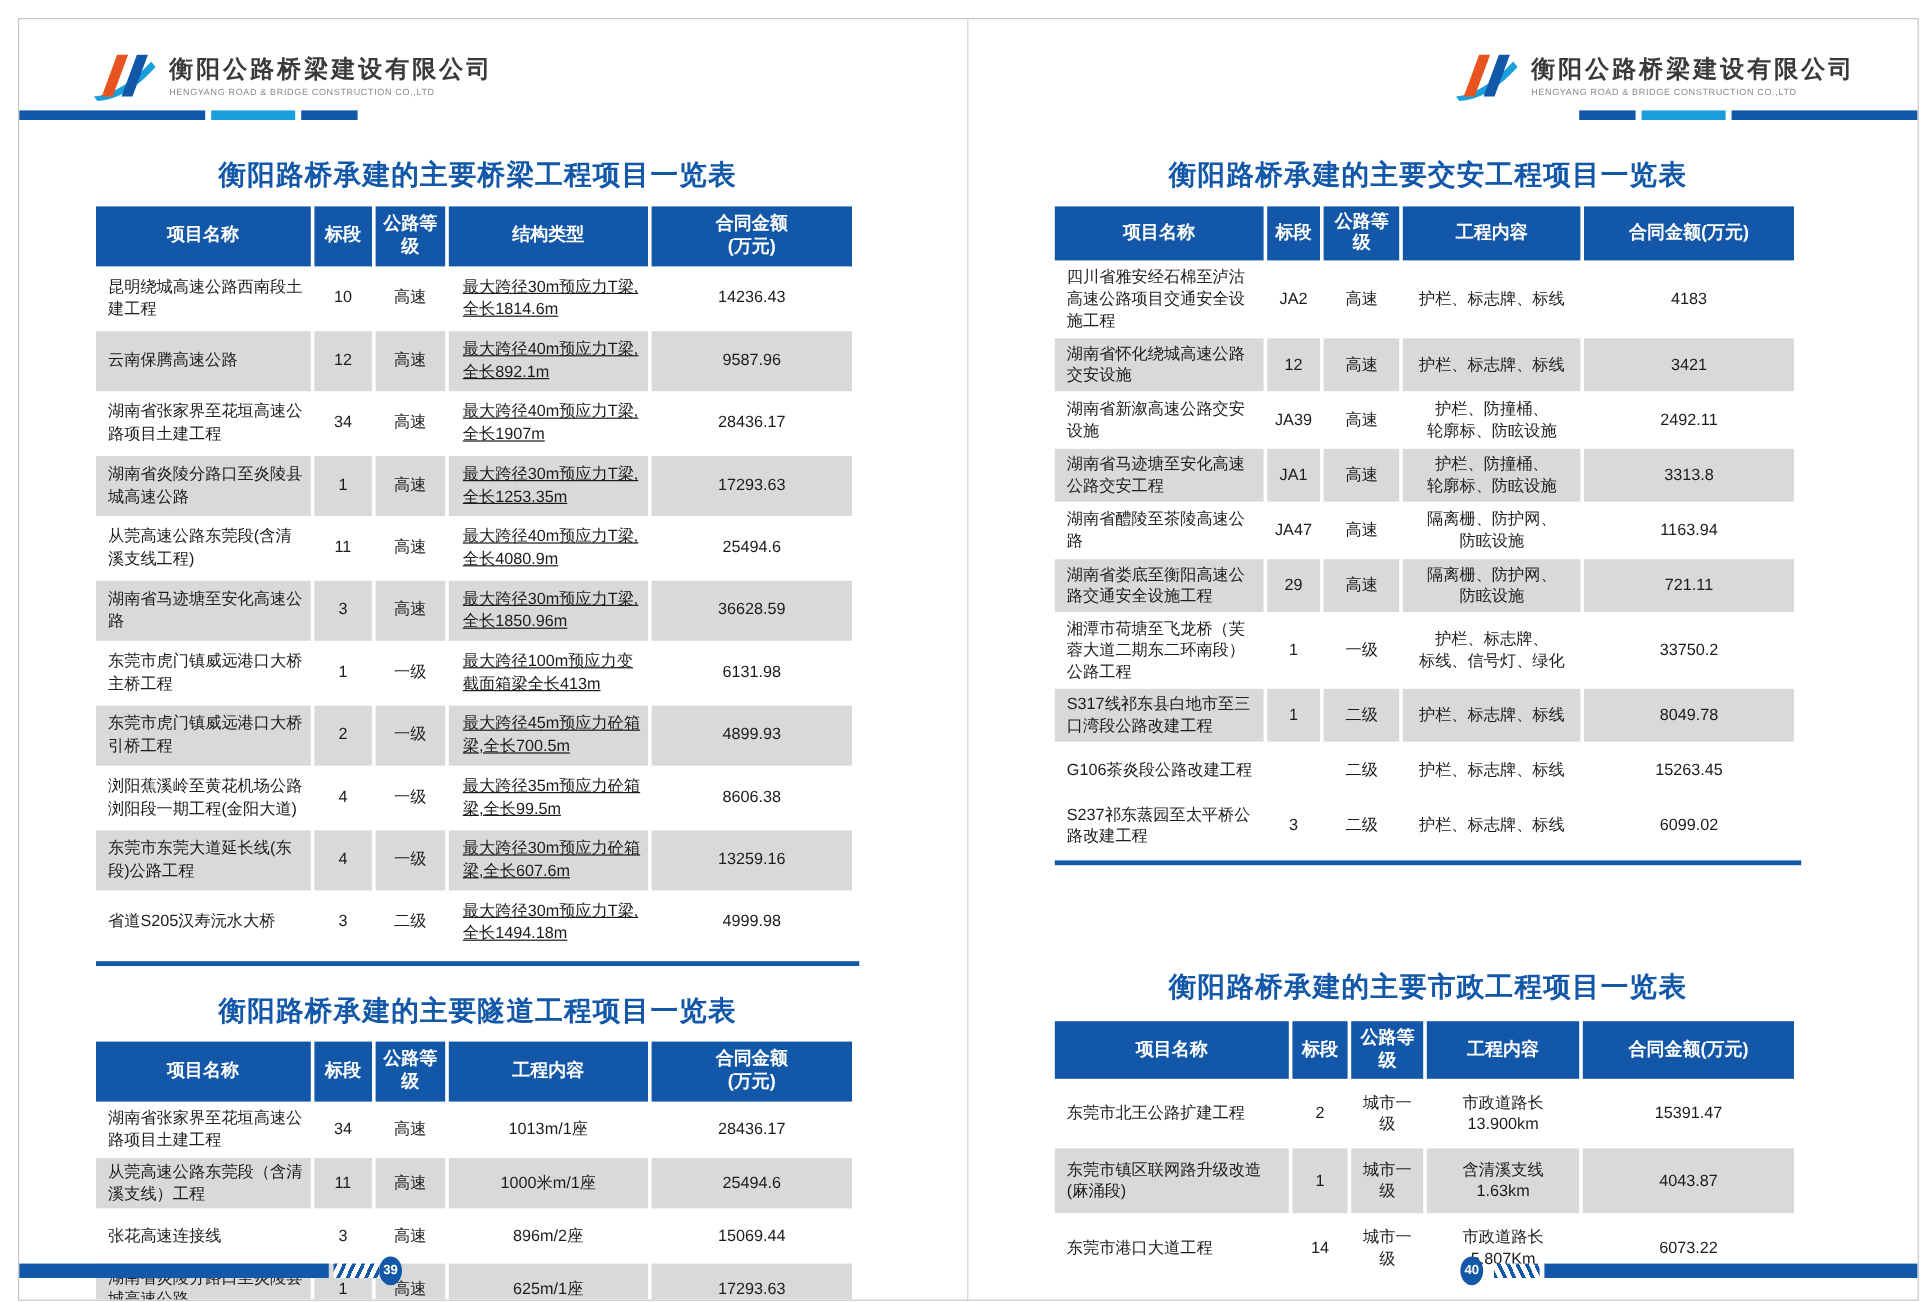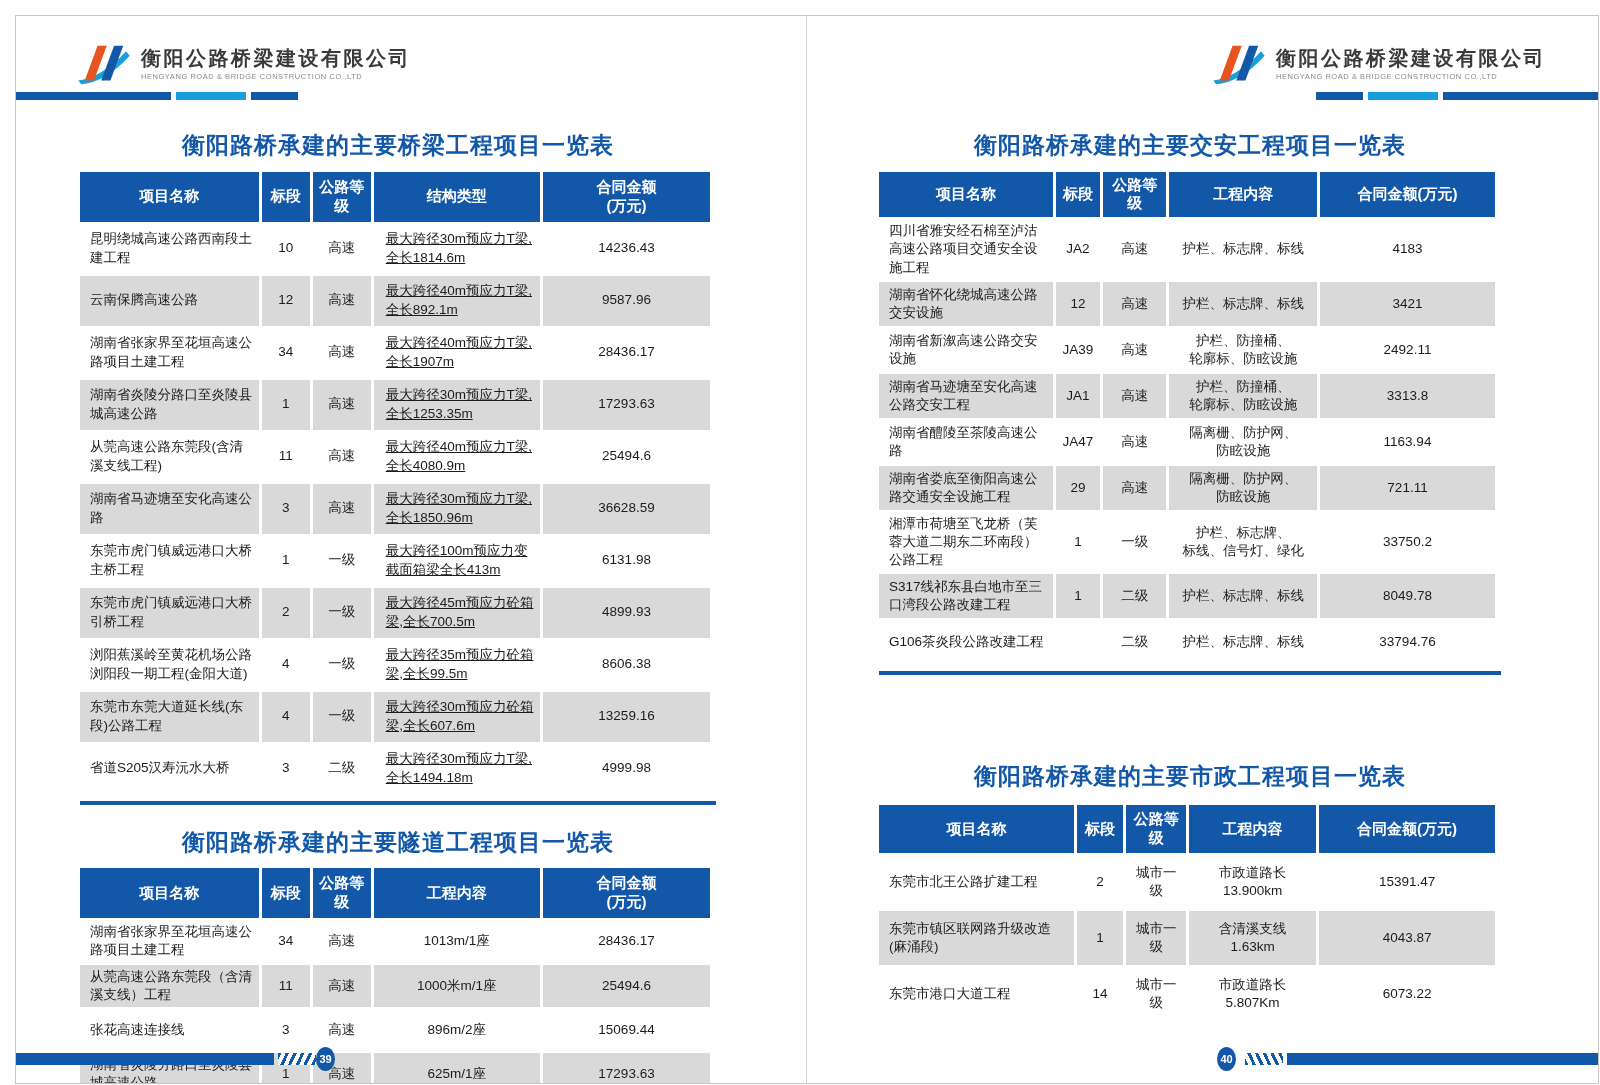--- a/index.html
+++ b/index.html
@@ -358,21 +358,28 @@
                 <td>1</td>
                 <td>二级</td>
                 <td>护栏、标志牌、标线</td>
                 <td>8049.78</td>
               </tr>
               <tr>
                 <td>G106茶炎段公路改建工程</td>
                 <td></td>
                 <td>二级</td>
                 <td>护栏、标志牌、标线</td>
-                <td>33794.76</td>
+                <td>15263.45</td>
+              </tr>
+              <tr>
+                <td>S237祁东蒸园至太平桥公路改建工程</td>
+                <td>3</td>
+                <td>二级</td>
+                <td>护栏、标志牌、标线</td>
+                <td>6099.02</td>
               </tr>
             </tbody>
           </table>
         <div class="table-endline"></div>
       </section>
 
       <section class="t2">
         <h2 class="table-title">衡阳路桥承建的主要市政工程项目一览表</h2>
         <table class="tbl tbl-municipal">
             <thead>

